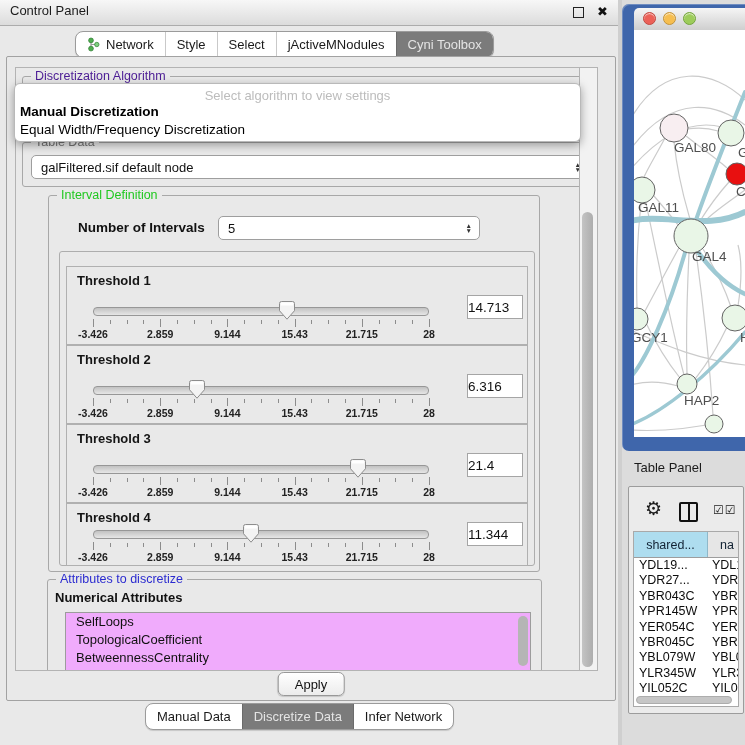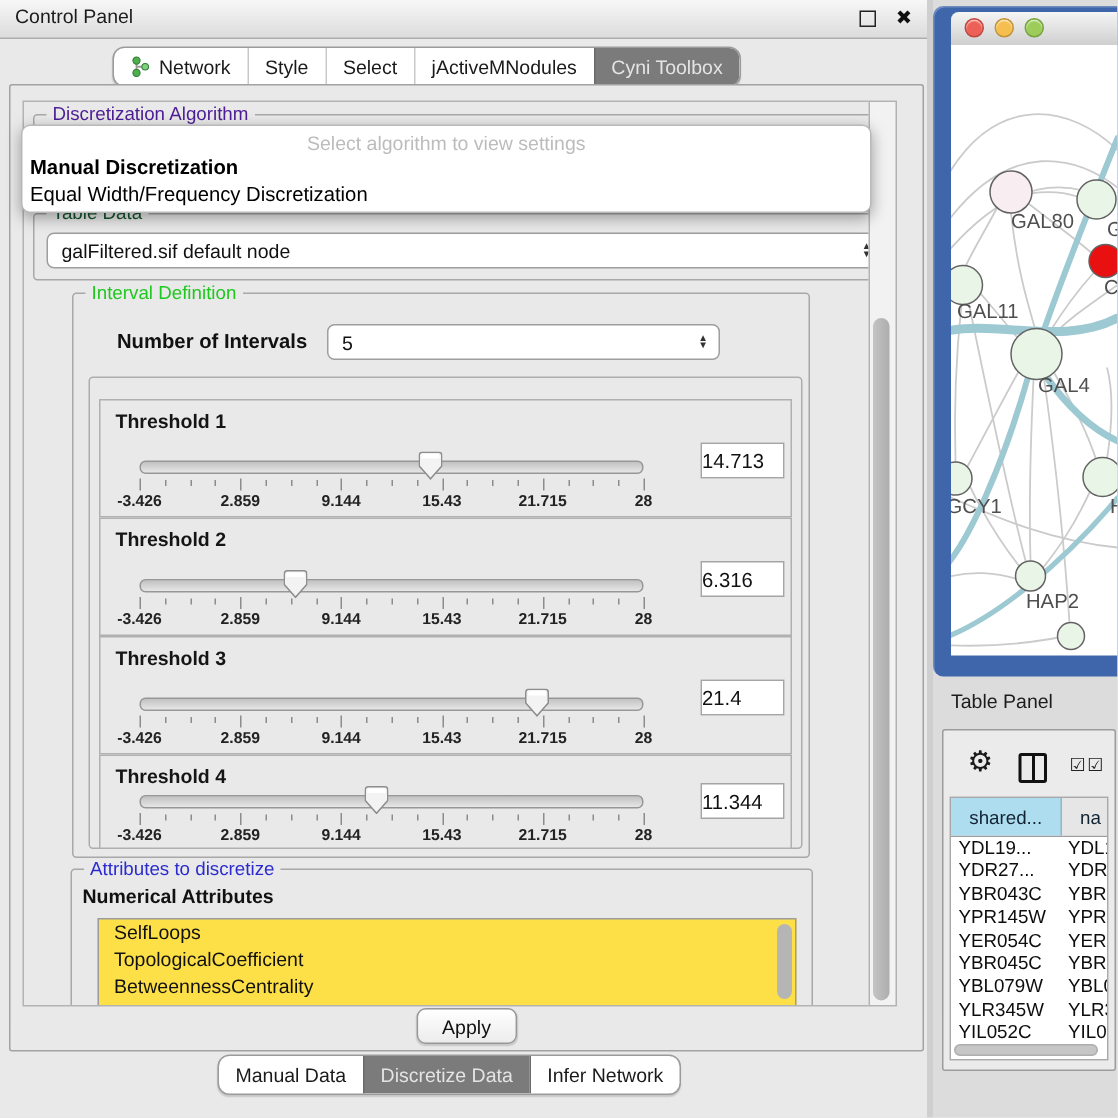--- a/index.html
+++ b/index.html
@@ -31,21 +31,21 @@
   
   #vscroll{position:absolute;left:572px;top:10px;width:17px;height:602px;
     border:1px solid #b3b3b3;background:#f2f2f2;}
   #vscroll .vthumb{position:absolute;left:2px;top:144px;width:11px;height:455px;
     background:linear-gradient(90deg,#c4c4c4,#adadad);border-radius:6px;}
   
   .groupbox{position:absolute;border:1px solid #a8a8a8;border-radius:3px;}
   .legend{position:absolute;top:-8px;left:8px;background:#e9e9e9;padding:0 4px;
     font-size:12.5px;white-space:nowrap;}
   .legend.gray{color:#4c1d95;}
-  .legend.black{color:#14532d;}
+  .legend.black{color:#737373;}
   .legend.green{color:#1fc81f;}
   .legend.blue{color:#2b2bd0;}
   
   .combo{position:absolute;background:#fff;border:1px solid #9e9e9e;border-radius:5px;
     font-size:13px;color:#111;display:flex;align-items:center;padding-left:9px;
     box-shadow:inset 0 1px 1px rgba(255,255,255,.8);}
   .stepper{position:absolute;right:7px;top:50%;transform:translateY(-50%);
     display:flex;flex-direction:column;line-height:5px;font-size:6.5px;color:#333;}
   
   #algo-combo{position:absolute;left:8px;top:20px;right:8px;height:24px;background:#fff;
@@ -69,21 +69,21 @@
   .ticks{position:absolute;left:0;right:0;top:16px;height:9px;}
   .tick{position:absolute;top:1px;width:1px;height:4px;background:#8c8c8c;}
   .tick.major{height:8px;top:0;}
   .scale{position:absolute;left:0;right:0;top:25px;height:12px;}
   .scale span{position:absolute;transform:translateX(-50%);font-size:10.5px;
     font-weight:bold;color:#222;white-space:nowrap;}
   .th-value{position:absolute;right:4px;width:56px;height:24px;background:#fff;
     border:1px solid #a5a5a5;font-size:13.5px;color:#111;text-align:left;
     padding-right:5px;line-height:24px;box-sizing:border-box;}
   
-  #attr-list{position:absolute;left:17px;top:32px;width:464px;height:76px;background:#fde047;
+  #attr-list{position:absolute;left:17px;top:32px;width:464px;height:76px;background:#f0abfc;
     border:1px solid #9c9c9c;}
   .attr-item{font-size:13px;color:#111;padding:1px 0 1px 10px;line-height:16px;}
   #attr-list .lscroll{position:absolute;right:2px;top:3px;width:10px;height:50px;
     background:#b5b5b5;border-radius:5px;}
   .sublabel{position:absolute;left:7px;top:10px;font-size:13px;font-weight:bold;color:#111;}
   
   #apply-btn{position:absolute;left:304px;top:615px;transform:translateX(-50%);
     height:22px;padding:0 16px;background:linear-gradient(#ffffff,#ececec);
     border:1px solid #989898;border-radius:6px;font-size:13px;color:#111;
     display:flex;align-items:center;box-shadow:0 1px 1px rgba(0,0,0,.15);}

